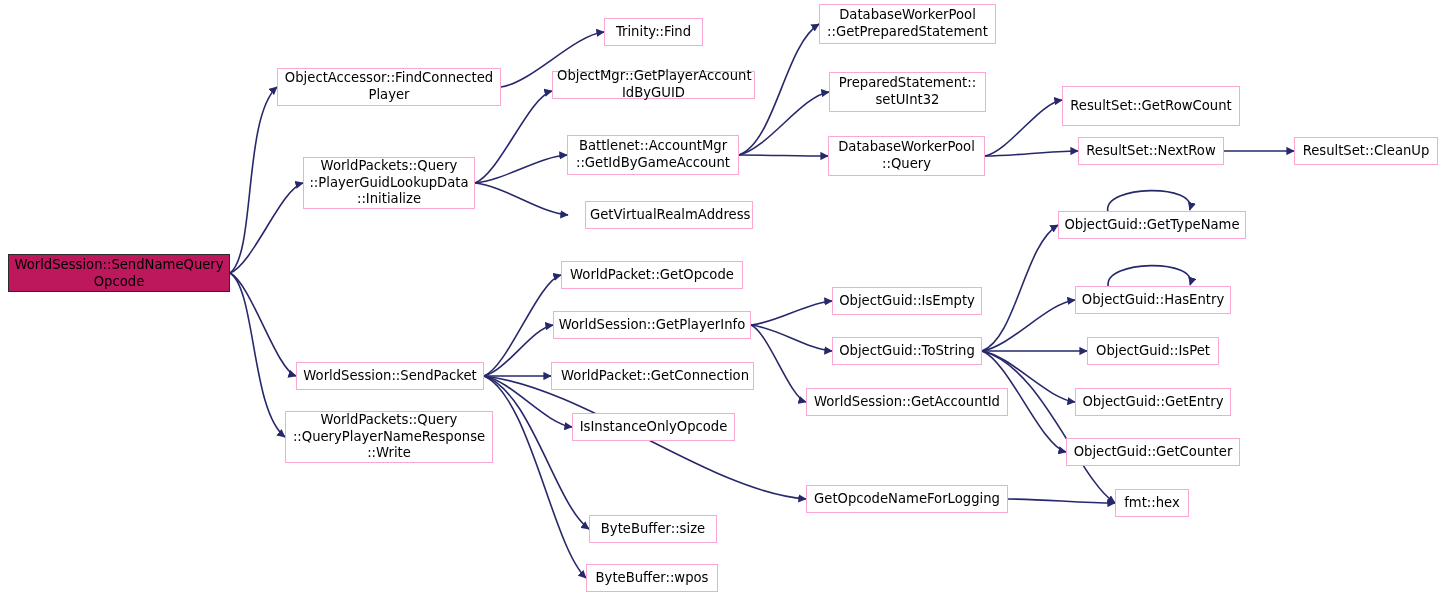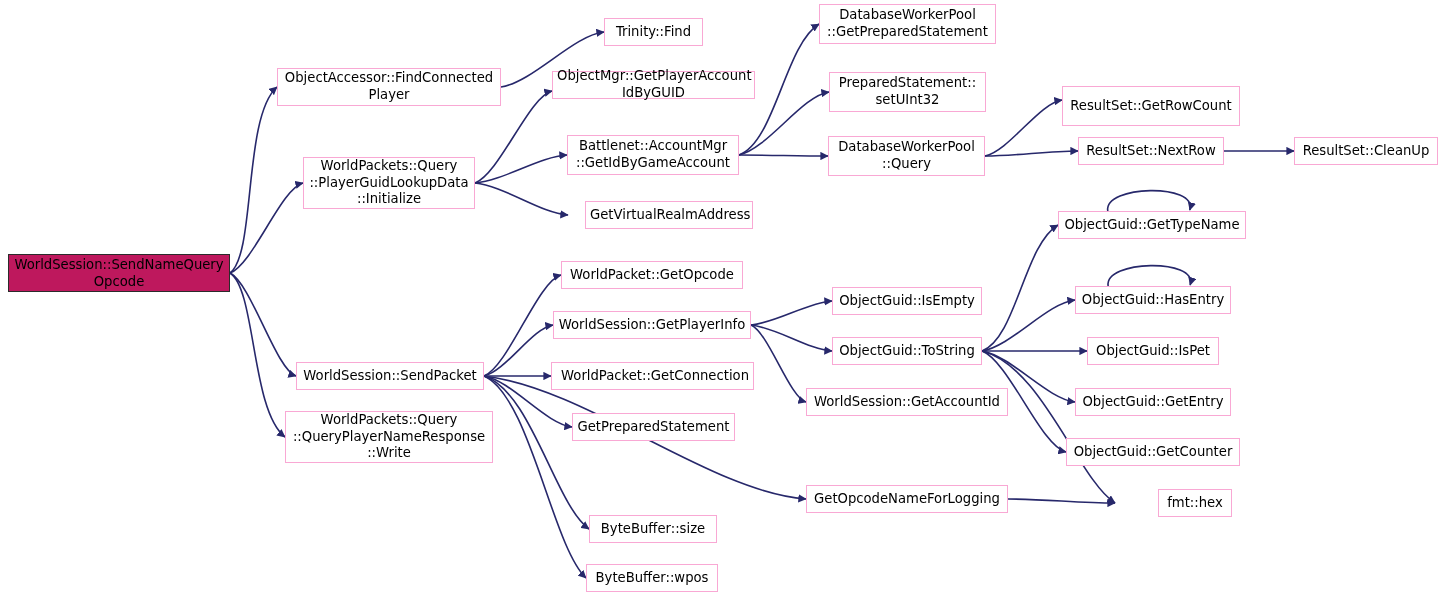--- a/index.html
+++ b/index.html
@@ -92,36 +92,36 @@
 ::Write</span></div>
       <div class="node" style="left: 604px; top: 18px; width: 99px; height: 28px;"><span class="lbl">Trinity::Find</span></div>
       <div class="node" style="left: 552px; top: 71px; width: 203px; height: 28px;"><span class="lbl">ObjectMgr::GetPlayerAccount
 IdByGUID</span></div>
       <div class="node" style="left: 567px; top: 135px; width: 172px; height: 40px;"><span class="lbl">Battlenet::AccountMgr
 ::GetIdByGameAccount</span></div>
       <div class="node" style="left: 568px; top: 201px; width: 168px; height: 28px; margin-left: 17px;"><span class="lbl">GetVirtualRealmAddress</span></div>
       <div class="node" style="left: 561px; top: 261px; width: 182px; height: 28px;"><span class="lbl">WorldPacket::GetOpcode</span></div>
       <div class="node" style="left: 553px; top: 311px; width: 198px; height: 28px;"><span class="lbl">WorldSession::GetPlayerInfo</span></div>
       <div class="node" style="left: 551px; top: 362px; width: 203px; height: 28px; text-align: right;"><span class="lbl">WorldPacket::GetConnection</span></div>
-      <div class="node" style="left: 572px; top: 413px; width: 163px; height: 28px;"><span class="lbl">GetPreparedStatement</span></div>
+      <div class="node" style="left: 572px; top: 413px; width: 163px; height: 28px;"><span class="lbl">IsInstanceOnlyOpcode</span></div>
       <div class="node" style="left: 589px; top: 515px; width: 128px; height: 28px;"><span class="lbl">ByteBuffer::size</span></div>
       <div class="node" style="left: 586px; top: 564px; width: 132px; height: 28px;"><span class="lbl">ByteBuffer::wpos</span></div>
       <div class="node" style="left: 819px; top: 4px; width: 177px; height: 40px;"><span class="lbl">DatabaseWorkerPool
 ::GetPreparedStatement</span></div>
       <div class="node" style="left: 829px; top: 72px; width: 157px; height: 40px; justify-content: center;"><span class="lbl">PreparedStatement::
 setUInt32</span></div>
       <div class="node" style="left: 828px; top: 136px; width: 157px; height: 40px;"><span class="lbl">DatabaseWorkerPool
 ::Query</span></div>
       <div class="node" style="left: 832px; top: 287px; width: 150px; height: 28px;"><span class="lbl">ObjectGuid::IsEmpty</span></div>
       <div class="node" style="left: 832px; top: 337px; width: 150px; height: 28px;"><span class="lbl">ObjectGuid::ToString</span></div>
       <div class="node" style="left: 806px; top: 388px; width: 202px; height: 28px;"><span class="lbl">WorldSession::GetAccountId</span></div>
       <div class="node" style="left: 806px; top: 485px; width: 202px; height: 28px;"><span class="lbl">GetOpcodeNameForLogging</span></div>
       <div class="node" style="left: 1062px; top: 86px; width: 178px; height: 40px;"><span class="lbl">ResultSet::GetRowCount</span></div>
       <div class="node" style="left: 1078px; top: 137px; width: 146px; height: 28px;"><span class="lbl">ResultSet::NextRow</span></div>
       <div class="node" style="left: 1058px; top: 211px; width: 188px; height: 28px;"><span class="lbl">ObjectGuid::GetTypeName</span></div>
       <div class="node" style="left: 1075px; top: 286px; width: 156px; height: 28px;"><span class="lbl">ObjectGuid::HasEntry</span></div>
       <div class="node" style="left: 1087px; top: 337px; width: 132px; height: 28px;"><span class="lbl">ObjectGuid::IsPet</span></div>
       <div class="node" style="left: 1075px; top: 388px; width: 156px; height: 28px;"><span class="lbl">ObjectGuid::GetEntry</span></div>
       <div class="node" style="left: 1066px; top: 438px; width: 174px; height: 28px;"><span class="lbl">ObjectGuid::GetCounter</span></div>
-      <div class="node" style="left: 1115px; top: 489px; width: 74px; height: 28px; margin-left: 43px;"><span class="lbl">fmt::hex</span></div>
+      <div class="node" style="left: 1115px; top: 489px; width: 74px; height: 28px;"><span class="lbl">fmt::hex</span></div>
       <div class="node" style="left: 1294px; top: 137px; width: 144px; height: 28px;"><span class="lbl">ResultSet::CleanUp</span></div>
     </div>
 </div>
 
 </body></html>

